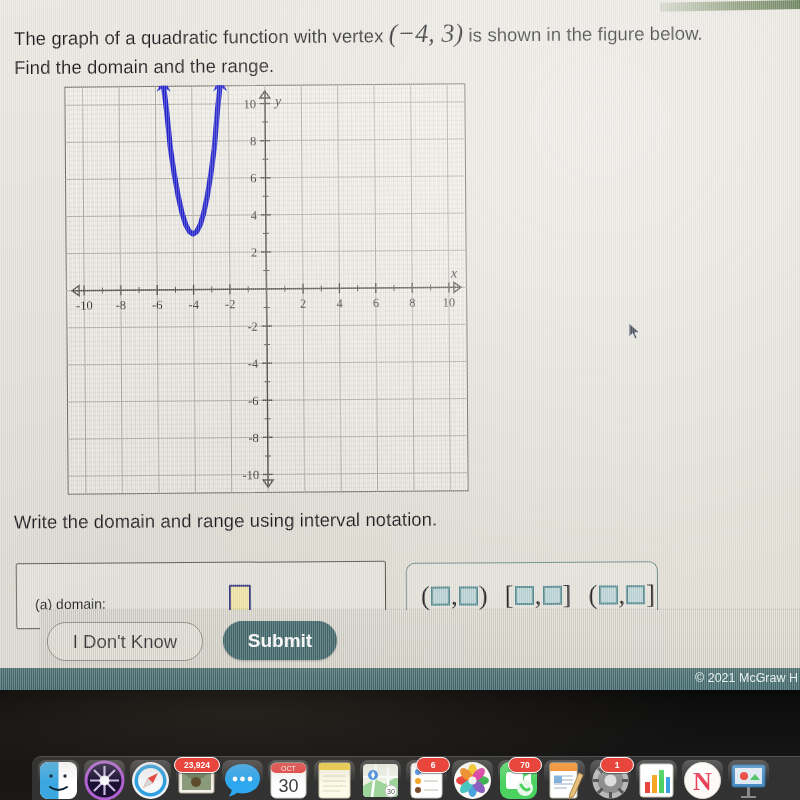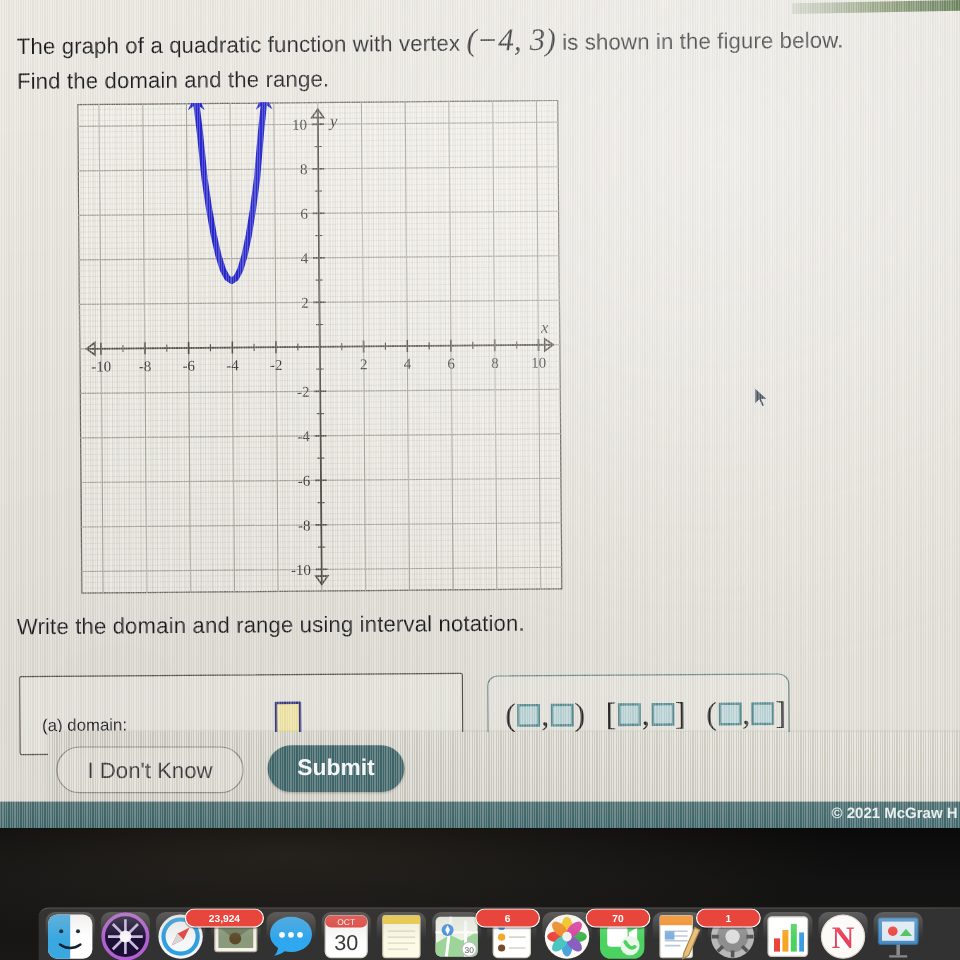--- a/index.html
+++ b/index.html
@@ -103,41 +103,41 @@
     box-shadow:0 1px 2px rgba(0,0,0,.25);
     text-align:center;
   }
 
   
   #footer{
     position:absolute;left:0;top:668px;width:800px;height:22px;
     background:linear-gradient(180deg,#4c6f70 0%,#41686c 100%);
   }
   #footer .cr{
-    position:absolute;right:2px;top:3px;color:#e8efef;font-size:12.5px;white-space:nowrap;font-weight:bold;
+    position:absolute;right:2px;top:3px;color:#e8efef;font-size:12.5px;white-space:nowrap;
   }
 
   
   #desk{
     position:absolute;left:0;top:690px;width:800px;height:110px;
     background:linear-gradient(180deg,#0a0a0a 0%,#121212 40%,#1a1815 100%);
   }
   #desk:after{
     content:"";position:absolute;inset:0;
     background:radial-gradient(ellipse at 30% 20%,rgba(80,70,55,.35),rgba(0,0,0,0) 60%);
   }
   #dock{
     position:absolute;left:32px;top:66px;width:780px;height:46px;
     background:rgba(52,52,52,.94);border-radius:9px 0 0 0;
     border-top:1px solid rgba(150,150,150,.35);
     display:flex;align-items:flex-start;padding:3px 0 0 6px;gap:5px;overflow:hidden;
   }
   .dicon{position:relative;width:41px;height:41px;flex:0 0 41px;}
   .badge{
-    position:absolute;right:-3px;top:-3px;min-width:14px;height:14px;padding:0 19px;
+    position:absolute;right:-3px;top:-3px;min-width:14px;height:14px;padding:0 9px;
     background:#e8453c;border:1px solid #fff;border-radius:8px;color:#fff;
     font-size:8.5px;font-weight:bold;line-height:14px;text-align:center;z-index:5;
     box-shadow:0 1px 1px rgba(0,0,0,.4);
   }
   .sheen{position:absolute;inset:0;border-radius:8px;
     background:linear-gradient(180deg,rgba(255,255,255,.22),rgba(255,255,255,0) 55%);pointer-events:none;}
 
   
   #cursor{position:absolute;left:628px;top:322px;width:14px;height:18px;}
 </style>

